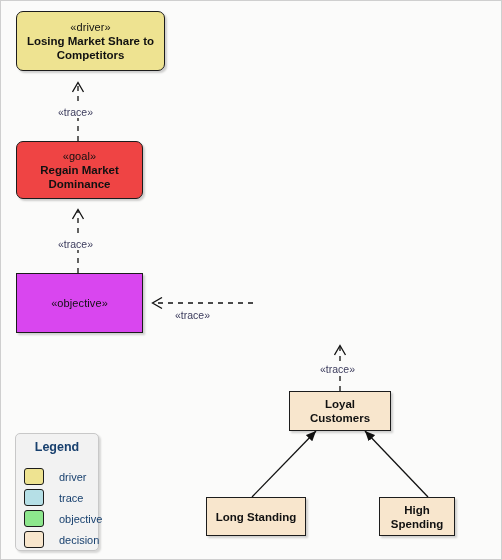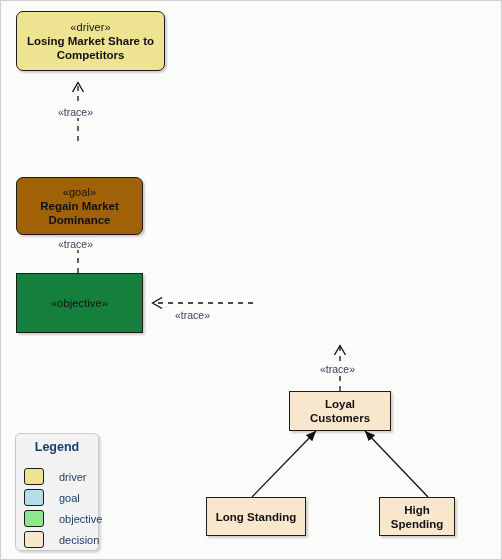--- a/index.html
+++ b/index.html
@@ -43,22 +43,22 @@
     letter-spacing: 0.1px;
   }
   .node .nlabel {
     font-size: 11.5px;
     font-weight: bold;
     line-height: 14px;
     padding: 0 6px;
   }
   .rounded { border-radius: 7px; }
   .driver    { background: #eee391; }
-  .goal      { background: #a16207; margin-top: 36px; }
-  .objective { background: #15803d; }
+  .goal      { background: #ef4444; }
+  .objective { background: #d946ef; }
   .decision  { background: #f8e6cd; }
 
   
   #requirement {
     position: absolute;
     box-sizing: border-box;
     background: #eefaee;
     border: 1.3px solid #1c1c1c;
     border-radius: 3px;
     box-shadow: 2px 2px 2px rgba(0,0,0,0.18);
@@ -205,21 +205,21 @@
   <div id="legend">
     <div class="ltitle">Legend</div>
 
     <div class="lrow">
       <span class="swatch" style="background:#eee391;"></span>
       <span class="ltext">driver</span>
     </div>
 
     <div class="lrow">
       <span class="swatch" style="background:#b5dfe6;"></span>
-      <span class="ltext">goal</span>
+      <span class="ltext">trace</span>
     </div>
 
     <div class="lrow">
       <span class="swatch" style="background:#8de78d;"></span>
       <span class="ltext">objective</span>
     </div>
 
     <div class="lrow">
       <span class="swatch" style="background:#f8e6cd;"></span>
       <span class="ltext">decision</span>

